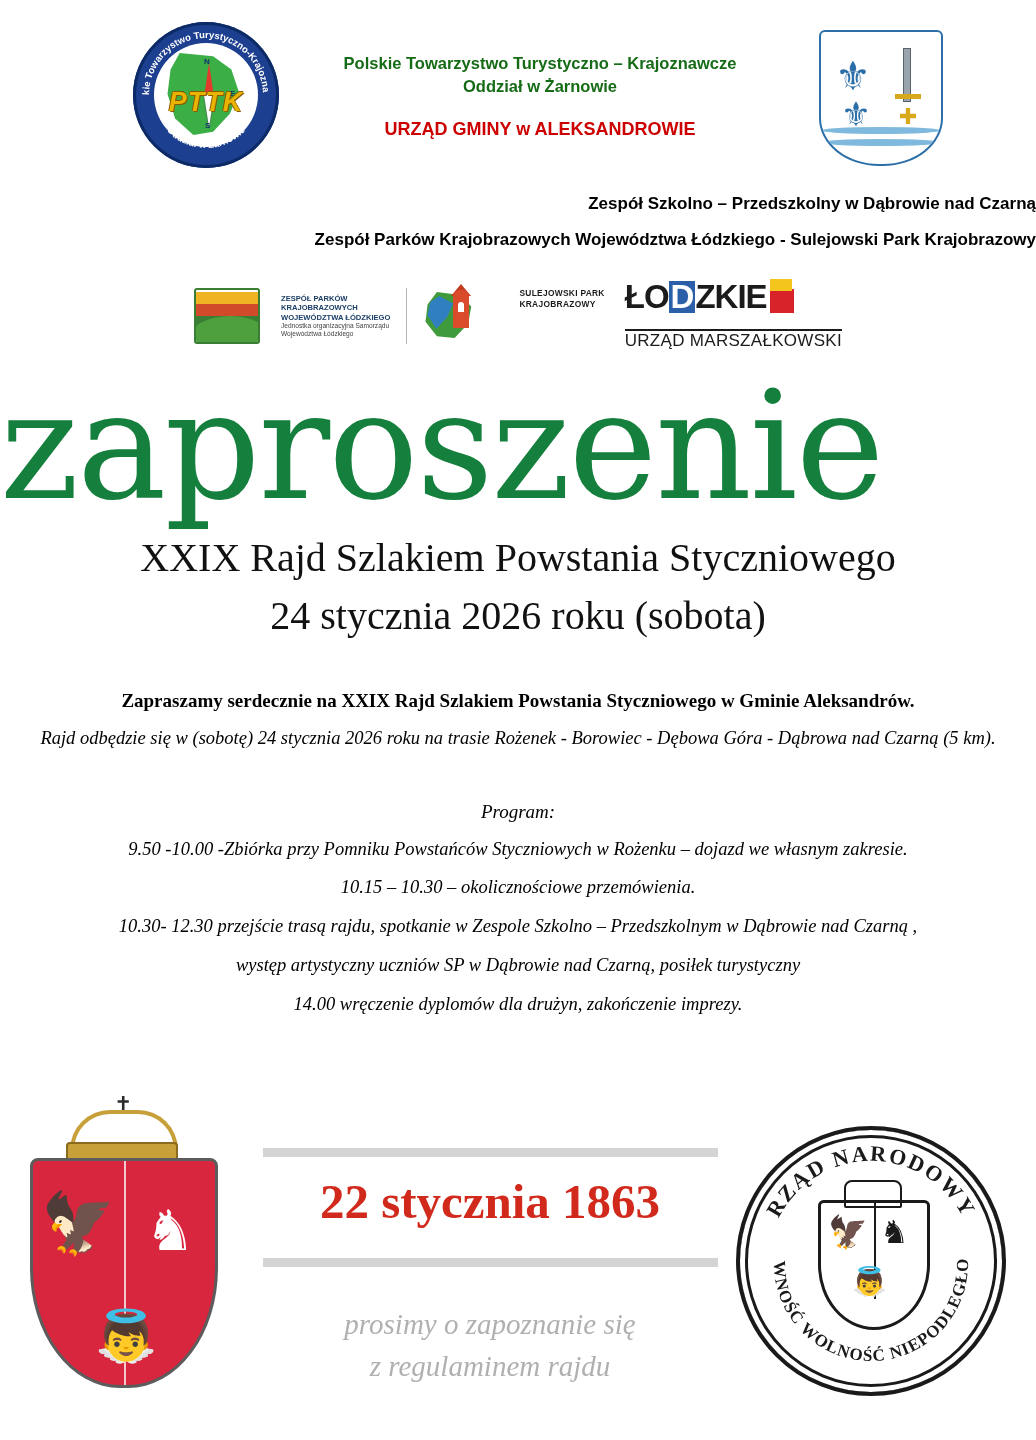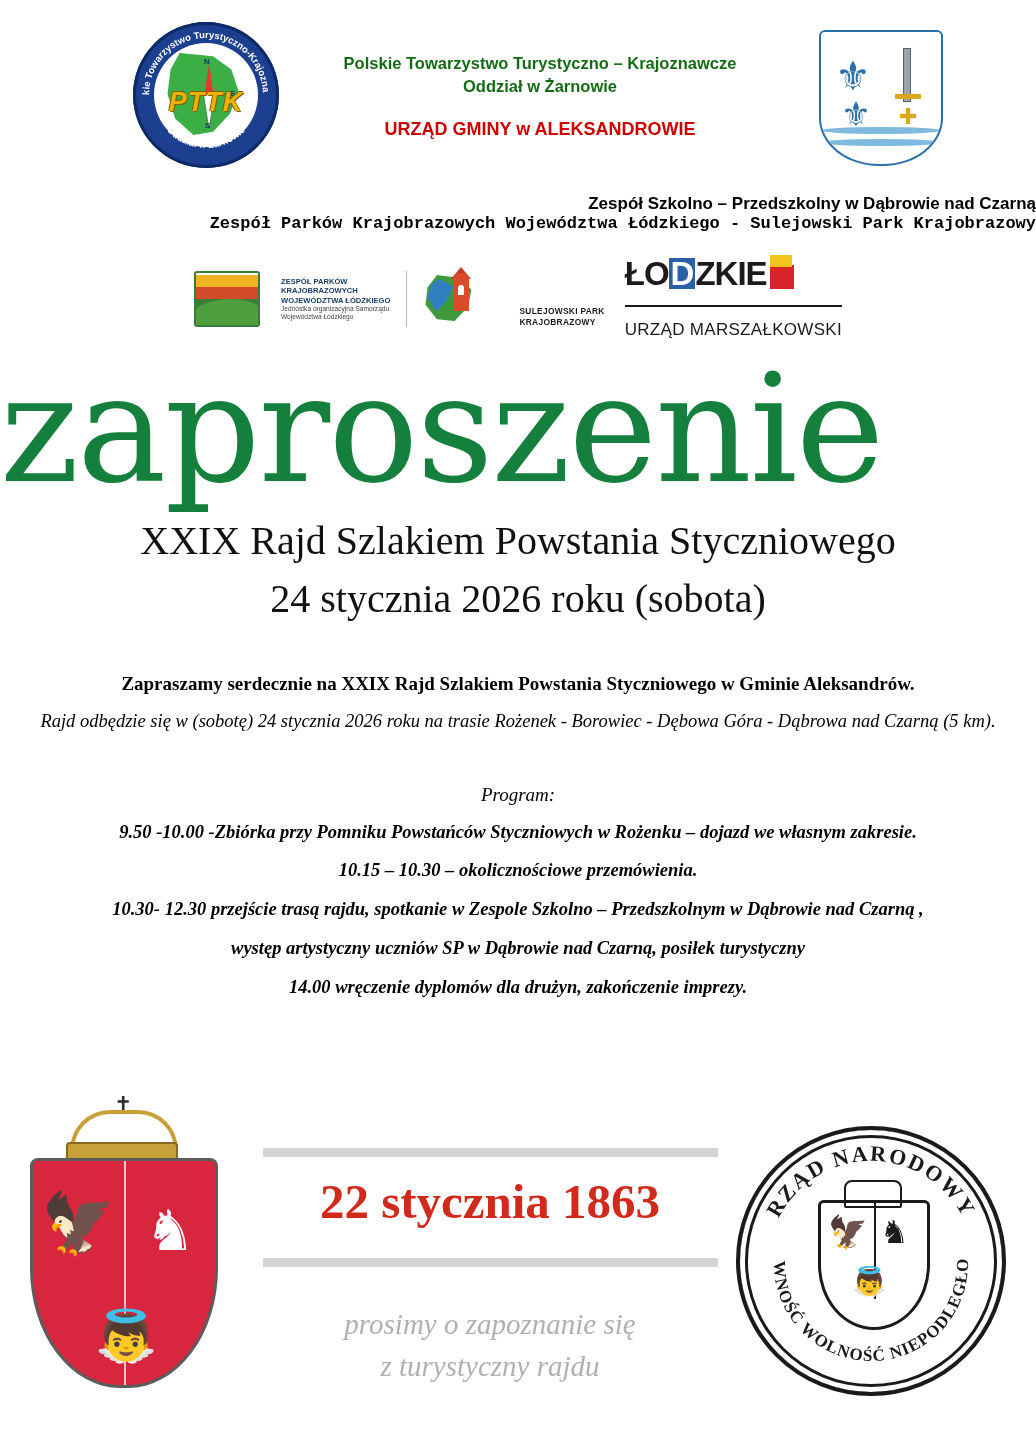--- a/index.html
+++ b/index.html
@@ -187,22 +187,22 @@
   .sub-line-1, .sub-line-2 {
     text-align: right;
     font-weight: bold;
     color: #000000;
   }
   .sub-line-1 {
     margin-top: 6px;
     font-size: 17px;
   }
   .sub-line-2 {
+    margin-top: 16px;
     font-size: 17px;
-    font-family: Liberation Mono, monospace;
   }
 
   
   .logos-row {
     margin-top: 26px;
     height: 80px;
     display: flex;
     justify-content: center;
     align-items: center;
     gap: 0;
@@ -249,21 +249,21 @@
     color: #444;
   }
   .logo-sep {
     width: 1px;
     height: 56px;
     background: #b5b5b5;
     margin: 0 16px;
   }
   .logo-spk {
     display: flex;
-    align-items: flex-end;
+    align-items: flex-start;
     gap: 20px;
   }
   .spk-mark {
     width: 76px; height: 56px;
     position: relative;
   }
   .spk-mark .green-blob {
     position: absolute;
     left: 0; top: 4px;
     width: 52px; height: 48px;
@@ -340,21 +340,21 @@
     position: relative;
     top: -22px;
     left: -24px;
   }
   .lodzkie-sub {
     margin-top: 16px;
     font-size: 17px;
     letter-spacing: .3px;
     color: #1b1b1b;
     border-top: 2px solid #1b1b1b;
-    padding-top: 13px;
+    padding-top: 0;
   }
 
   
   .zaproszenie {
     margin-top: 12px;
     text-align: left;
     font-family: "DejaVu Serif", "Liberation Serif", serif;
     font-size: 150px;
     line-height: 1.05;
     color: #15803d;
@@ -391,21 +391,20 @@
     font-style: italic;
     font-size: 19px;
   }
   .program-line {
     margin-top: 14px;
     text-align: center;
     font-family: "Liberation Serif", serif;
     font-style: italic;
     font-size: 18.5px;
     line-height: 1.35;
-    font-weight: bold;
   }
 
   
   .footer {
     position: absolute;
     left: 0;
     top: 1088px;
     width: 1036px;
     height: 352px;
   }
@@ -717,21 +716,21 @@
       <div class="archangel">👼</div>
     </div>
   </div>
 
   <div class="center-footer">
     <div class="rule"></div>
     <div class="date-1863">22 stycznia 1863</div>
     <div class="rule"></div>
     <div class="note">
       <div>prosimy o zapoznanie się</div>
-      <div>z turystyczny rajdu</div>
+      <div>z regulaminem rajdu</div>
     </div>
   </div>
 
   <div class="seal">
     <svg class="arc-text" viewBox="0 0 262 262">
       <defs>
         <path id="sealTop" d="M 28,134 A 103,103 0 0 1 234,134"></path>
         <path id="sealBot" d="M 34,134 A 97,97 0 0 0 228,134"></path>
       </defs>
       <text>

